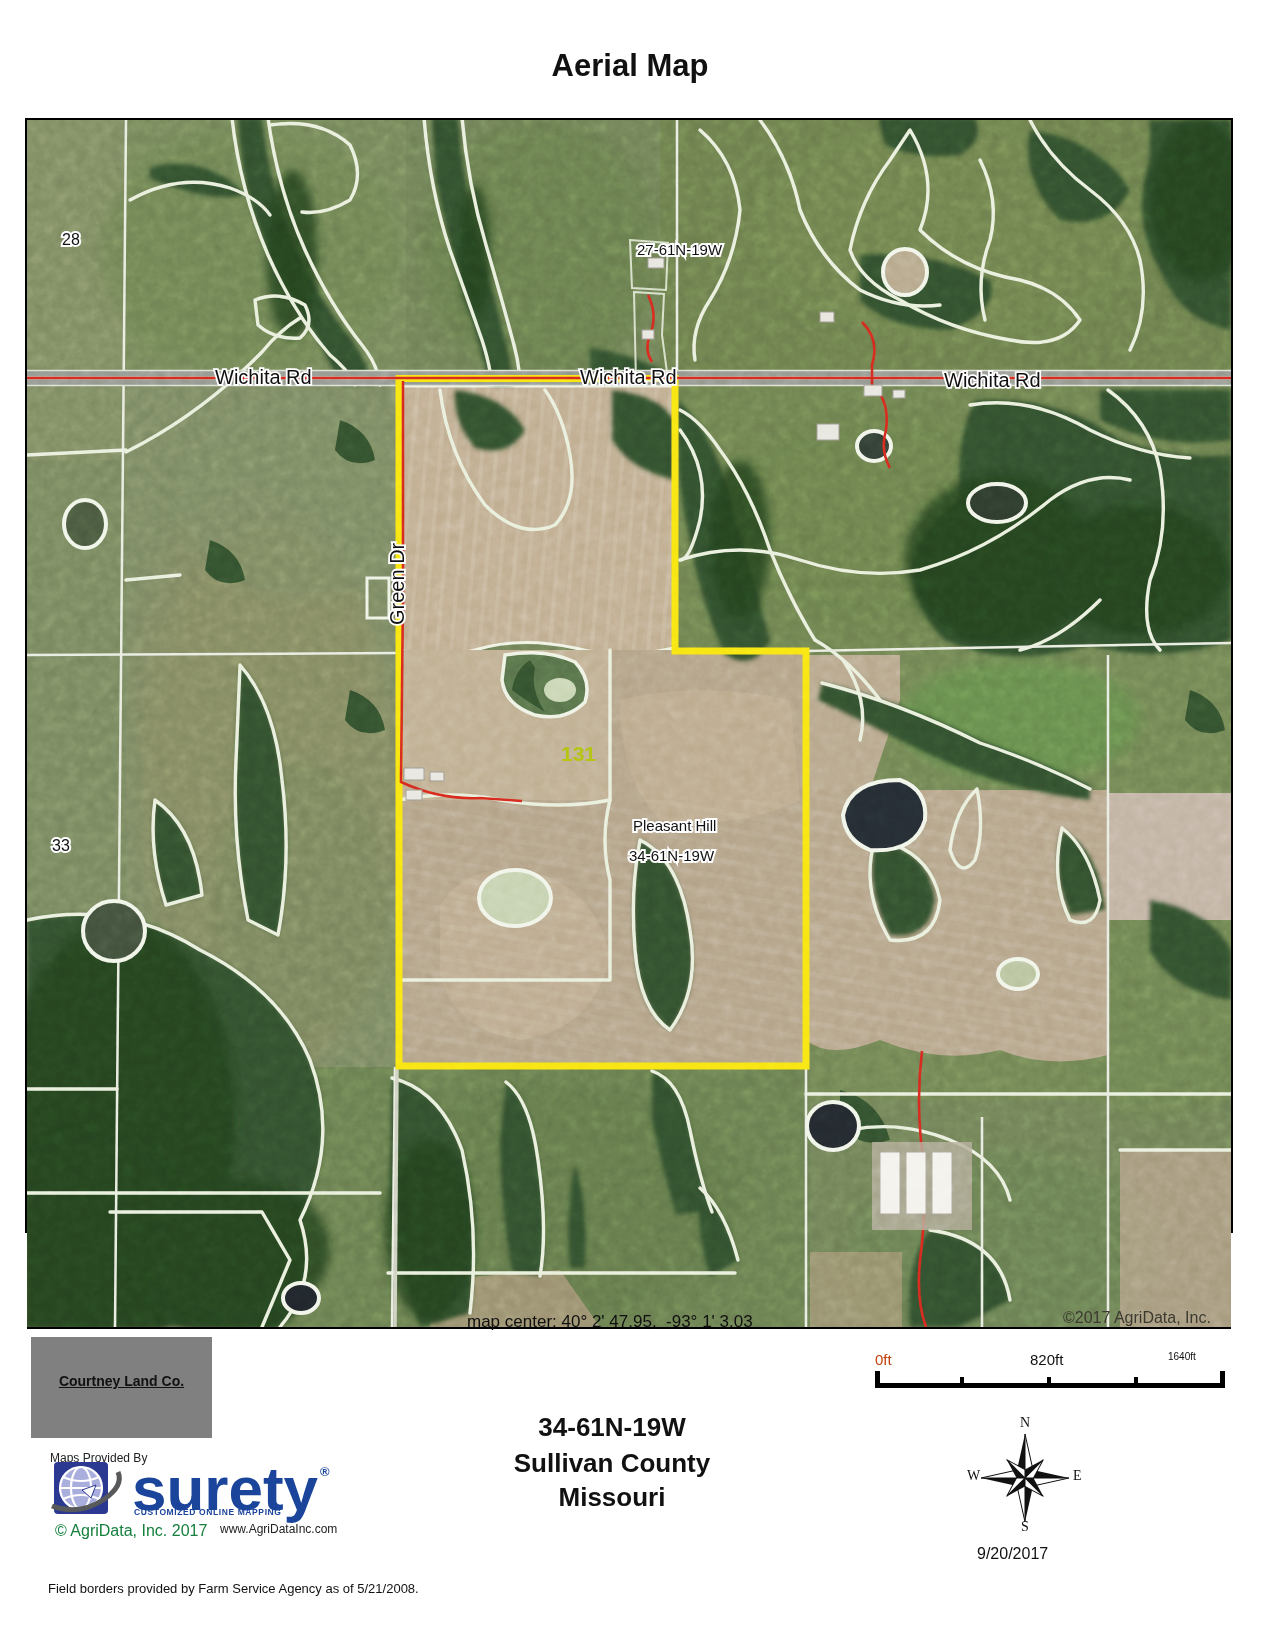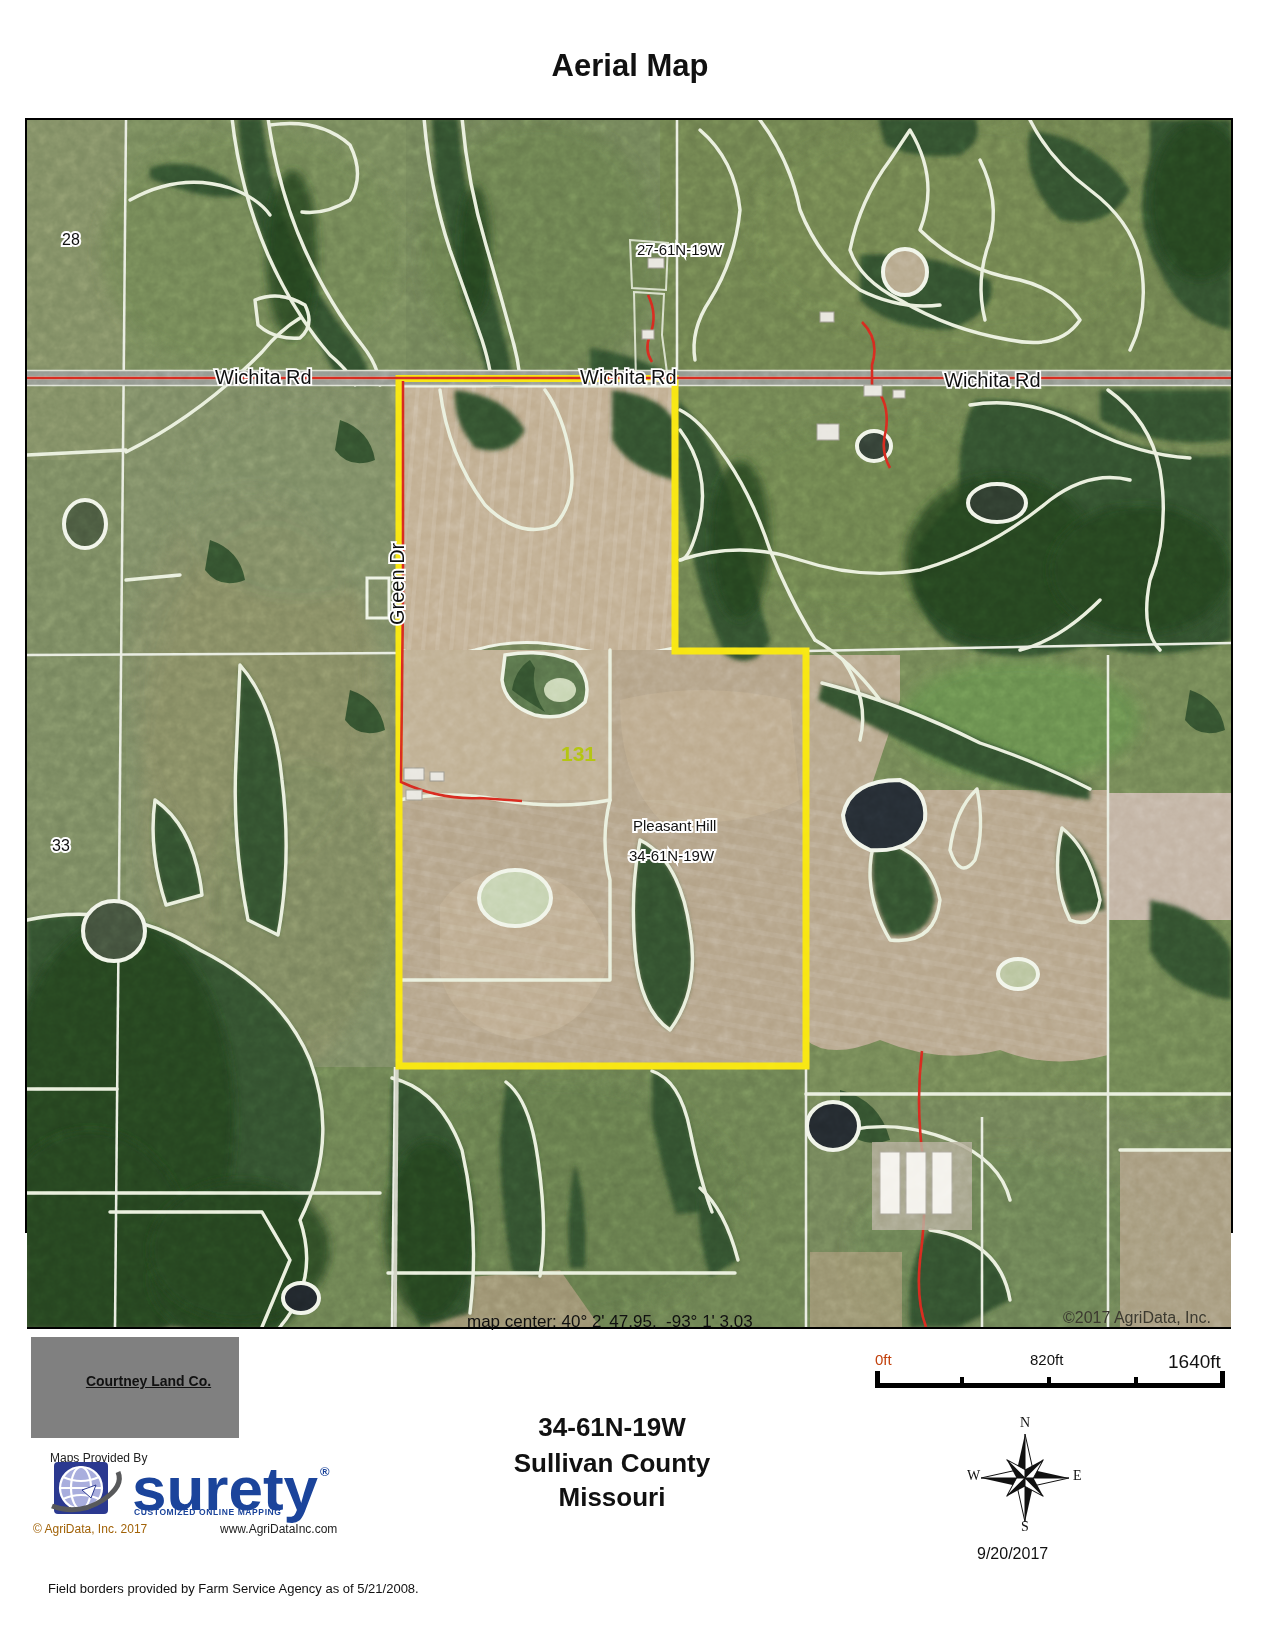--- a/index.html
+++ b/index.html
@@ -1,38 +1,38 @@
 <!DOCTYPE html>
 <html><head>
 <meta charset="utf-8">
 <style>
 html,body{margin:0;padding:0;}
 body{width:1275px;height:1650px;position:relative;background:#fff;font-family:"Liberation Sans",sans-serif;overflow:hidden;}
 .abs{position:absolute;}
 #title{left:630px;top:48px;transform:translateX(-50%);font-size:31px;font-weight:bold;color:#111;}
 #frame{left:25px;top:118px;width:1208px;height:1115px;border:2px solid #000;box-sizing:border-box;}
 #map{left:0;top:0;width:1204px;height:1209px;border-bottom:2px solid #000;box-sizing:border-box;}
-#graybox{left:4px;top:1217px;width:181px;height:101px;background:#808080;padding-left:27px;}
+#graybox{left:4px;top:1217px;width:181px;height:101px;background:#808080;}
 #graybox div{margin-top:36px;text-align:center;font-size:14px;font-weight:bold;color:#111;text-decoration:underline;}
 #mapcenter{left:440px;top:1192px;font-size:17px;color:#111;}
 #loc1{left:0px;top:1292px;width:1170px;text-align:center;font-size:26px;font-weight:bold;color:#111;}
 #loc2{left:0px;top:1328px;width:1170px;text-align:center;font-size:26px;font-weight:bold;color:#111;}
 #loc3{left:0px;top:1362px;width:1170px;text-align:center;font-size:26px;font-weight:bold;color:#111;}
 #mapsby{left:23px;top:1331px;font-size:12px;color:#222;}
 #sbar0{left:848px;top:1231px;font-size:15px;color:#c2410c;}
 #sbar820{left:1003px;top:1231px;font-size:15px;color:#111;}
-#sbar1640{left:1141px;top:1231px;font-size:19px;color:#111;}
+#sbar1640{left:1141px;top:1231px;font-size:10px;color:#111;}
 #scalebar{left:848px;top:1251px;}
 #compass{left:941px;top:1301px;}
 #cN{left:993px;top:1295px;font-size:14px;color:#111;font-family:"Liberation Serif",serif;}
 #cS{left:994px;top:1399px;font-size:14px;color:#111;font-family:"Liberation Serif",serif;}
 #cW{left:940px;top:1348px;font-size:14px;color:#111;font-family:"Liberation Serif",serif;}
 #cE{left:1046px;top:1348px;font-size:14px;color:#111;font-family:"Liberation Serif",serif;}
 #cdate{left:950px;top:1425px;font-size:16px;color:#111;text-align:right;}
-#agri1{left:6px;top:1402px;font-size:12px;color:#a16207;}
+#agri1{left:28px;top:1402px;font-size:16px;color:#15803d;}
 #agri2{left:193px;top:1402px;font-size:12px;color:#222;}
 #bottomnote{left:48px;top:1581px;font-size:13px;color:#111;}
 #suretylogo{left:21px;top:1340px;}
 </style>
 </head>
 <body>
 <div class="abs" id="title">Aerial Map</div>
 <div class="abs" id="frame">
   <svg class="abs" id="map" width="1204" height="1209" viewBox="27 120 1204 1207" preserveAspectRatio="none">
     <defs>

